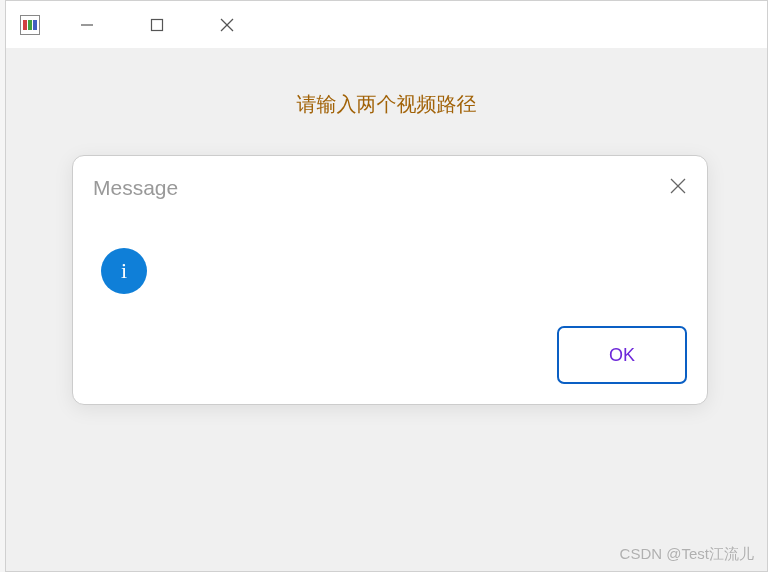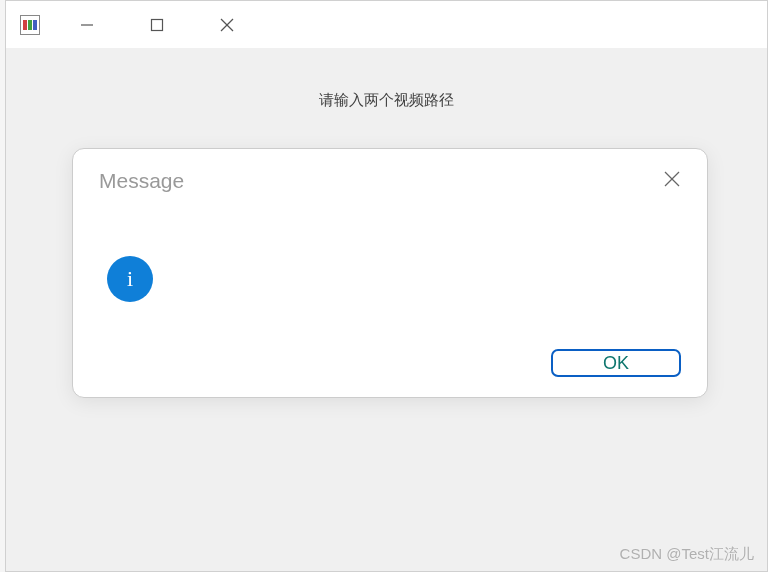--- a/index.html
+++ b/index.html
@@ -76,35 +76,35 @@
       fill: none;
     }
     .content-area {
       background: #f0f0f0;
       height: calc(100% - 48px);
       padding-top: 42px;
       text-align: center;
       position: relative;
     }
     .heading {
-      font-size: 15px;
-      color: #404040;
+      font-size: 20px;
+      color: #a16207;
       font-weight: 500;
     }
     .dialog {
       position: absolute;
-      top: 148px;
+      top: 155px;
       left: 72px;
       width: 636px;
       height: 250px;
       background: #ffffff;
       border: 1px solid #ccc;
       border-radius: 12px;
       box-shadow: 0 4px 20px rgba(0,0,0,0.08);
-      padding: 20px 26px;
+      padding: 20px 20px;
       display: flex;
       flex-direction: column;
     }
     .dialog-header {
       display: flex;
       align-items: center;
       justify-content: space-between;
       margin-bottom: 24px;
     }
     .dialog-title {
@@ -142,26 +142,26 @@
       font-size: 20px;
       color: #222;
     }
     .dialog-footer {
       display: flex;
       justify-content: flex-end;
       padding-top: 8px;
     }
     .ok-button {
       width: 130px;
-      height: 28px;
+      height: 58px;
       border: 2px solid #0a5fc4;
       border-radius: 7px;
       background: #fff;
       font-size: 18px;
-      color: #0f766e;
+      color: #6d28d9;
       display: flex;
       align-items: center;
       justify-content: center;
       cursor: pointer;
     }
     .watermark {
       position: absolute;
       bottom: 8px;
       right: 14px;
       font-size: 15px;

